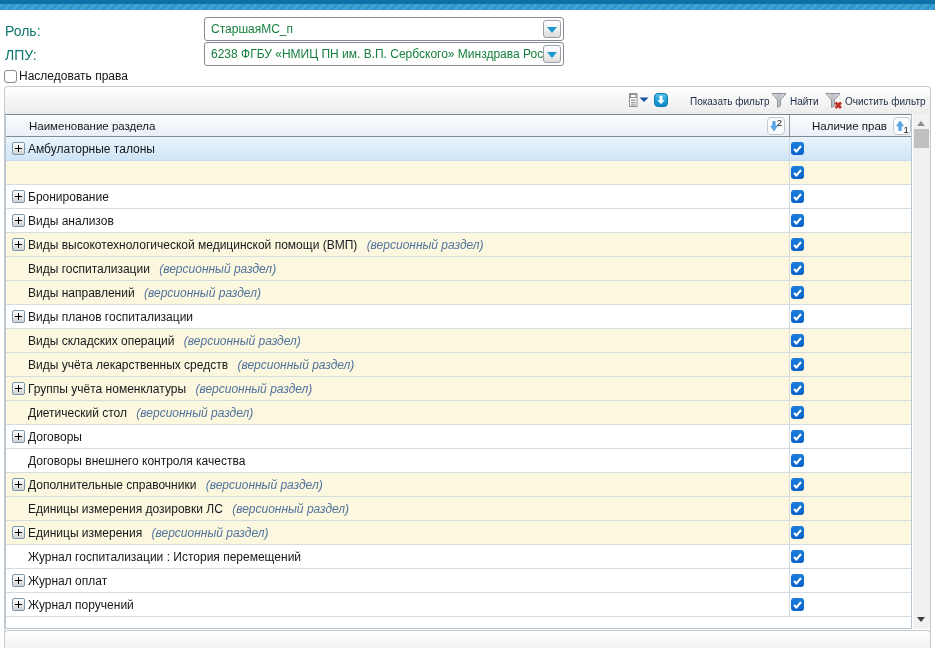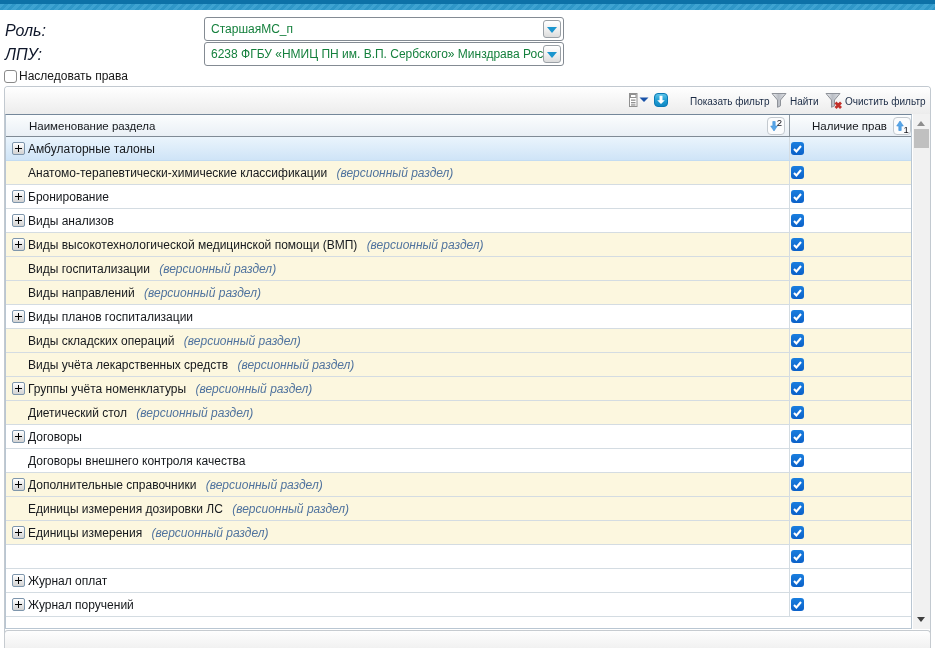--- a/index.html
+++ b/index.html
@@ -1,21 +1,21 @@
 <!DOCTYPE html>
 <html><head><meta charset="utf-8"><title>p</title>
 <style>
 html,body{margin:0;padding:0;width:935px;height:648px;overflow:hidden;background:#fff;
 font-family:"Liberation Sans",sans-serif;}
 *{box-sizing:border-box;}
 .abs{position:absolute;}
 #tb1{left:0;top:0;width:935px;height:3.5px;background:#0d71a7;}
 #tb2{left:0;top:3.5px;width:935px;height:6.5px;
 background:repeating-linear-gradient(135deg,#3ea3d2 0 3px,#2f97c8 3px 6px);}
-.lbl{font-size:16px;color:#0f172a;line-height:14px;font-style:italic;}
+.lbl{font-size:14px;color:#0f766e;line-height:14px;}
 #lbl1{left:5px;top:24px;}
 #lbl2{left:5px;top:48px;}
 .combo{left:204px;width:360px;height:24px;border:1px solid #848b93;border-radius:3px;background:#fff;}
 #cmb1{top:17px;}
 #cmb2{top:42px;}
 .ctext{position:absolute;left:6px;top:0;height:22px;line-height:22px;font-size:12px;color:#15803d;
 white-space:nowrap;overflow:hidden;width:333px;}
 .cbtn{position:absolute;right:2px;top:2px;width:18px;height:18px;border:1px solid #9aa0a6;border-radius:3px;
 background:linear-gradient(#ffffff,#efefef 55%,#dcdcdc);}
 .ctri{position:absolute;left:3px;top:6px;width:0;height:0;border-left:5px solid transparent;
@@ -141,21 +141,20 @@
             <span class="pv"></span>
           </span>
           <span class="rtxt">Амбулаторные талоны</span>
           <span class="cbx">
             <svg width="9" height="8" viewBox="0 0 9 8">
               <path d="M1 4 L3.4 6.4 L8 1" stroke="#fff" stroke-width="2.1" fill="none"></path>
             </svg>
           </span>
         </div>
 <div class="row yel">
-          <span class="rtxt">Анатомо-терапевтически-химические классификации <span class="ver">(версионный раздел)</span></span>
           <span class="cbx">
             <svg width="9" height="8" viewBox="0 0 9 8">
               <path d="M1 4 L3.4 6.4 L8 1" stroke="#fff" stroke-width="2.1" fill="none"></path>
             </svg>
           </span>
         </div>
 <div class="row wht">
           <span class="exp">
             <span class="ph"></span>
             <span class="pv"></span>
@@ -301,20 +300,21 @@
             <span class="pv"></span>
           </span>
           <span class="rtxt">Единицы измерения <span class="ver">(версионный раздел)</span></span>
           <span class="cbx">
             <svg width="9" height="8" viewBox="0 0 9 8">
               <path d="M1 4 L3.4 6.4 L8 1" stroke="#fff" stroke-width="2.1" fill="none"></path>
             </svg>
           </span>
         </div>
 <div class="row wht">
+          <span class="rtxt">Журнал госпитализации : История перемещений</span>
           <span class="cbx">
             <svg width="9" height="8" viewBox="0 0 9 8">
               <path d="M1 4 L3.4 6.4 L8 1" stroke="#fff" stroke-width="2.1" fill="none"></path>
             </svg>
           </span>
         </div>
 <div class="row wht">
           <span class="exp">
             <span class="ph"></span>
             <span class="pv"></span>

